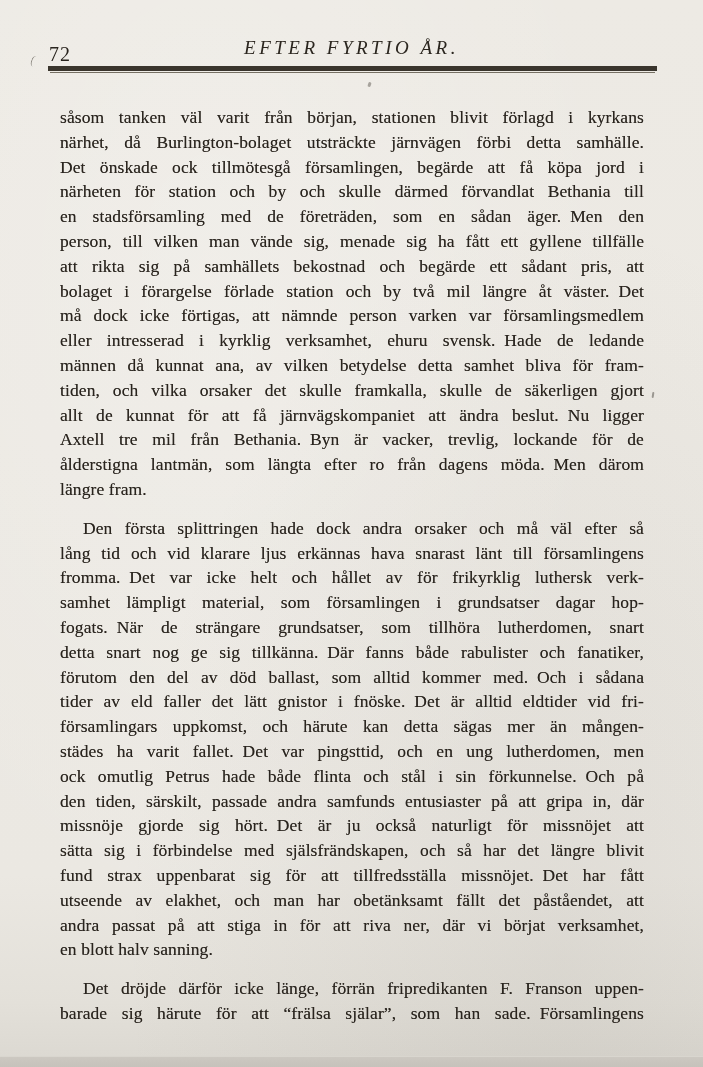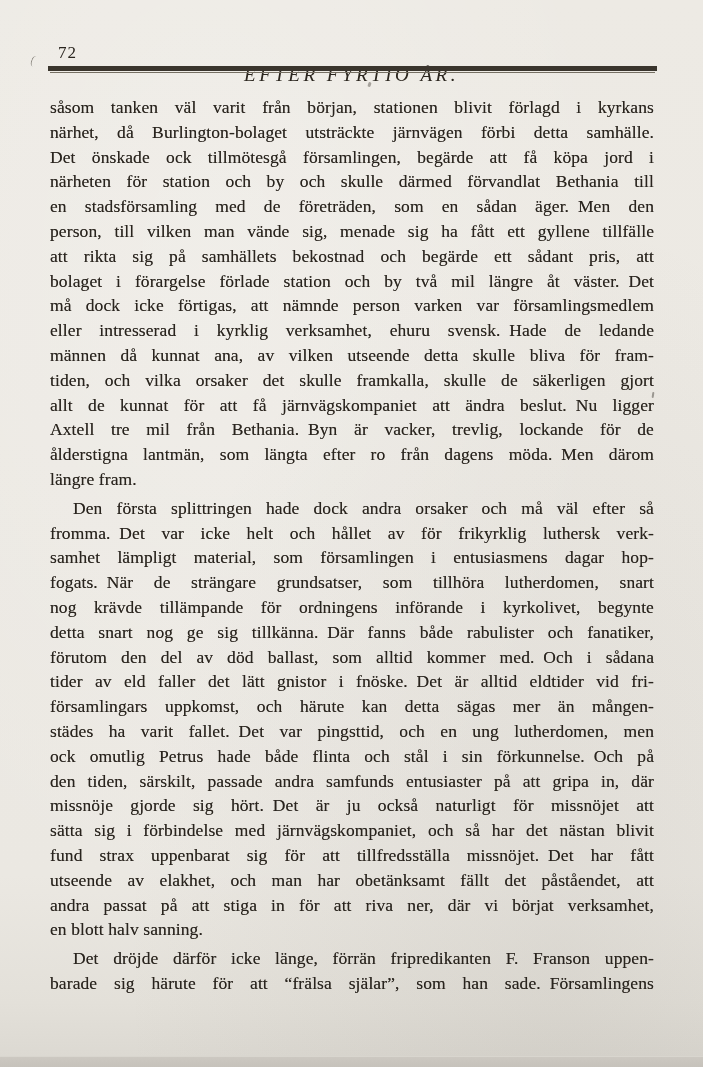--- a/index.html
+++ b/index.html
@@ -9,48 +9,47 @@
     overflow: hidden;
     font-family: "Liberation Serif", serif;
     color: #29241e;
     background:
       radial-gradient(ellipse at 30% 25%, rgba(255,255,255,0.20), rgba(255,255,255,0) 60%),
       radial-gradient(ellipse at 80% 90%, rgba(120,115,105,0.10), rgba(120,115,105,0) 55%),
       linear-gradient(to bottom, #edeae4 0%, #ebe8e2 82%, #e3e0d9 94%, #dcd9d2 99%);
   }
 
   .page-number {
-    position: absolute; left: 58px; top: 43px;
-    font-size: 17px; letter-spacing: 1px;
+    position: absolute; left: 49px; top: 43px;
+    font-size: 20px; letter-spacing: 1px;
   }
   .running-title {
     position: absolute; top: 37px; left: 0; width: 100%;
     text-align: center;
     font-style: italic;
     font-size: 19px;
     letter-spacing: 3.5px;
     color: #2b261f;
-    margin-top: 27px;
   }
   .header-rule {
     position: absolute; top: 66px; left: 48px; width: 609px;
     height: 2px;
     background: #3a352d;
     border-bottom: 3px solid transparent;
     box-shadow: 0 4px 0 -2px #767064;
   }
 
   .text-block {
     position: absolute; top: 91px; left: 46px; width: 612px;
     font-size: 17.5px;
     line-height: 24.8px;
     letter-spacing: 0.1px;
     text-shadow: 0 0 0.4px rgba(41,36,30,0.55);
   }
-  .para { margin: 4px; }
+  .para { margin: 14px; }
   .line {
     text-align: justify;
     text-align-last: justify;
   }
   .line.first-indent { padding-left: 23px; }
   .line.para-end { text-align-last: left; }
 
   
   .artifact-pencil {
     position: absolute; left: 31px; top: 56px;
@@ -97,43 +96,43 @@
     <div class="line">såsom tanken väl varit från början, stationen blivit förlagd i kyrkans</div>
     <div class="line">närhet, då Burlington-bolaget utsträckte järnvägen förbi detta samhälle.</div>
     <div class="line">Det önskade ock tillmötesgå församlingen, begärde att få köpa jord i</div>
     <div class="line">närheten för station och by och skulle därmed förvandlat Bethania till</div>
     <div class="line">en stadsförsamling med de företräden, som en sådan äger. Men den</div>
     <div class="line">person, till vilken man vände sig, menade sig ha fått ett gyllene tillfälle</div>
     <div class="line">att rikta sig på samhällets bekostnad och begärde ett sådant pris, att</div>
     <div class="line">bolaget i förargelse förlade station och by två mil längre åt väster. Det</div>
     <div class="line">må dock icke förtigas, att nämnde person varken var församlingsmedlem</div>
     <div class="line">eller intresserad i kyrklig verksamhet, ehuru svensk. Hade de ledande</div>
-    <div class="line">männen då kunnat ana, av vilken utseende detta skulle bliva för fram-</div>
+    <div class="line">männen då kunnat ana, av vilken betydelse detta samhet bliva för fram-</div>
     <div class="line">tiden, och vilka orsaker det skulle framkalla, skulle de säkerligen gjort</div>
     <div class="line">allt de kunnat för att få järnvägskompaniet att ändra beslut. Nu ligger</div>
     <div class="line">Axtell tre mil från Bethania. Byn är vacker, trevlig, lockande för de</div>
     <div class="line">ålderstigna lantmän, som längta efter ro från dagens möda. Men därom</div>
     <div class="line para-end">längre fram.</div>
   </div>
 
   <div class="para">
     <div class="line first-indent">Den första splittringen hade dock andra orsaker och må väl efter så</div>
+    <div class="line">lång tid och vid klarare ljus erkännas hava snarast länt till församlingens</div>
     <div class="line">fromma. Det var icke helt och hållet av för frikyrklig luthersk verk-</div>
-    <div class="line">samhet lämpligt material, som församlingen i entusiasmens dagar hop-</div>
+    <div class="line">samhet lämpligt material, som församlingen i grundsatser dagar hop-</div>
     <div class="line">fogats. När de strängare grundsatser, som tillhöra lutherdomen, snart</div>
-    <div class="line">nog krävde tillämpande för ordningens införande i kyrkolivet, begynte</div>
     <div class="line">detta snart nog ge sig tillkänna. Där fanns både rabulister och fanatiker,</div>
     <div class="line">förutom den del av död ballast, som alltid kommer med. Och i sådana</div>
     <div class="line">tider av eld faller det lätt gnistor i fnöske. Det är alltid eldtider vid fri-</div>
     <div class="line">församlingars uppkomst, och härute kan detta sägas mer än mången-</div>
     <div class="line">städes ha varit fallet. Det var pingsttid, och en ung lutherdomen, men</div>
     <div class="line">ock omutlig Petrus hade både flinta och stål i sin förkunnelse. Och på</div>
     <div class="line">den tiden, särskilt, passade andra samfunds entusiaster på att gripa in, där</div>
     <div class="line">missnöje gjorde sig hört. Det är ju också naturligt för missnöjet att</div>
-    <div class="line">sätta sig i förbindelse med järnvägskompaniet, och så har det nästan blivit</div>
+    <div class="line">sätta sig i förbindelse med själsfrändskapen, och så har det längre blivit</div>
     <div class="line">fund strax uppenbarat sig för att tillfredsställa missnöjet. Det har fått</div>
     <div class="line">utseende av elakhet, och man har obetänksamt fällt det påståendet, att</div>
     <div class="line">andra passat på att stiga in för att riva ner, där vi börjat verksamhet,</div>
     <div class="line para-end">en blott halv sanning.</div>
   </div>
 
   <div class="para">
     <div class="line first-indent">Det dröjde därför icke länge, förrän fripredikanten F. Franson uppen-</div>
     <div class="line">barade sig härute för att “frälsa själar”, som han sade. Församlingens</div>
   </div>

